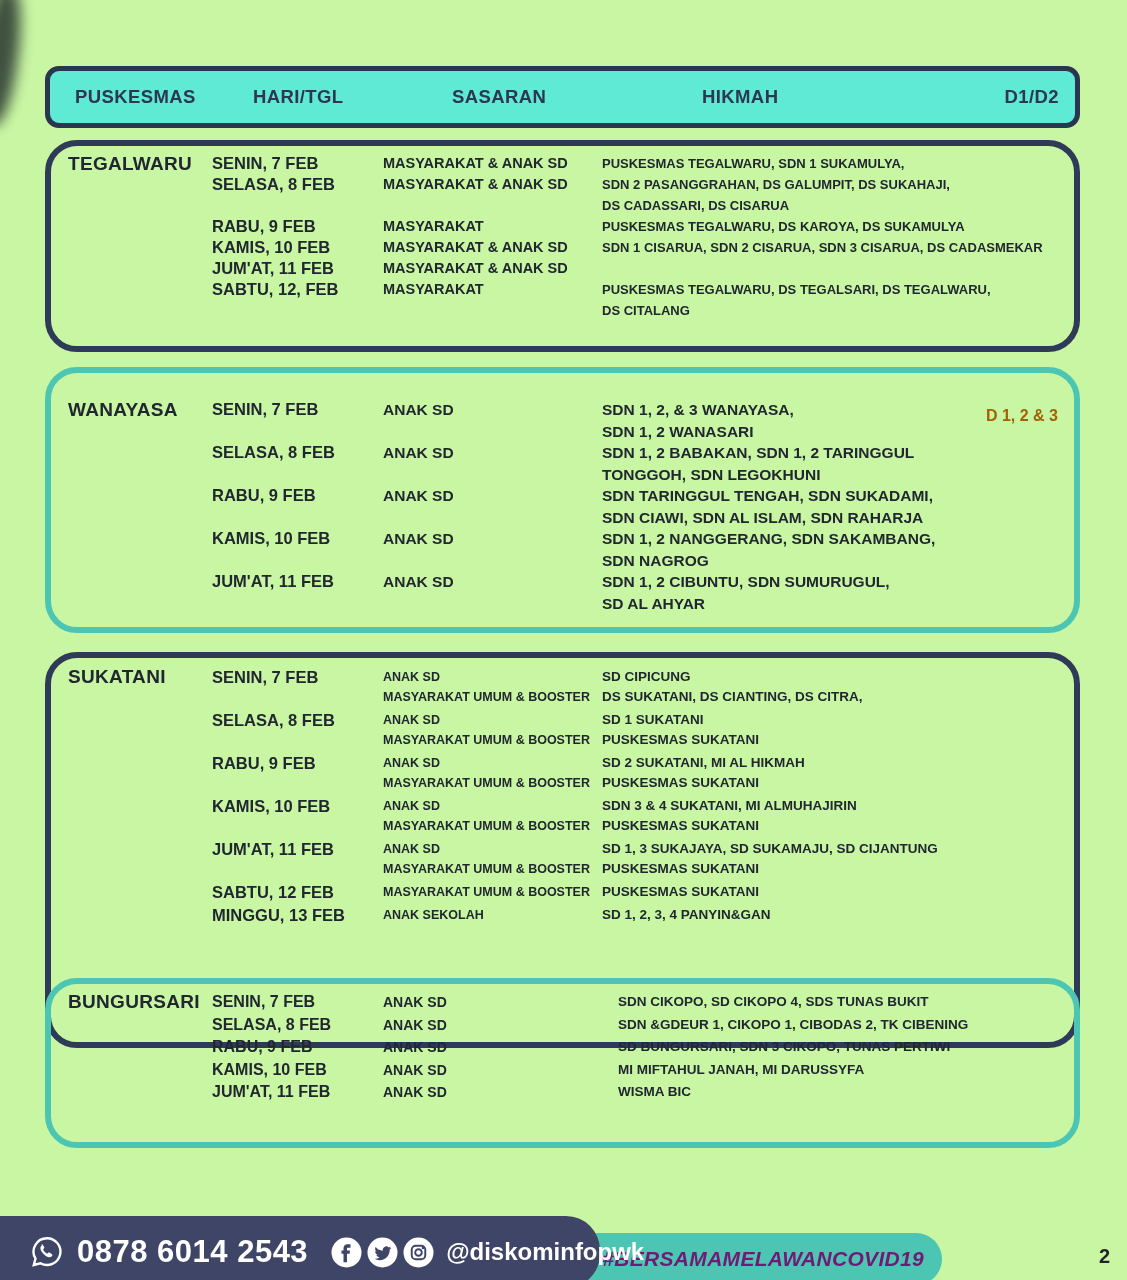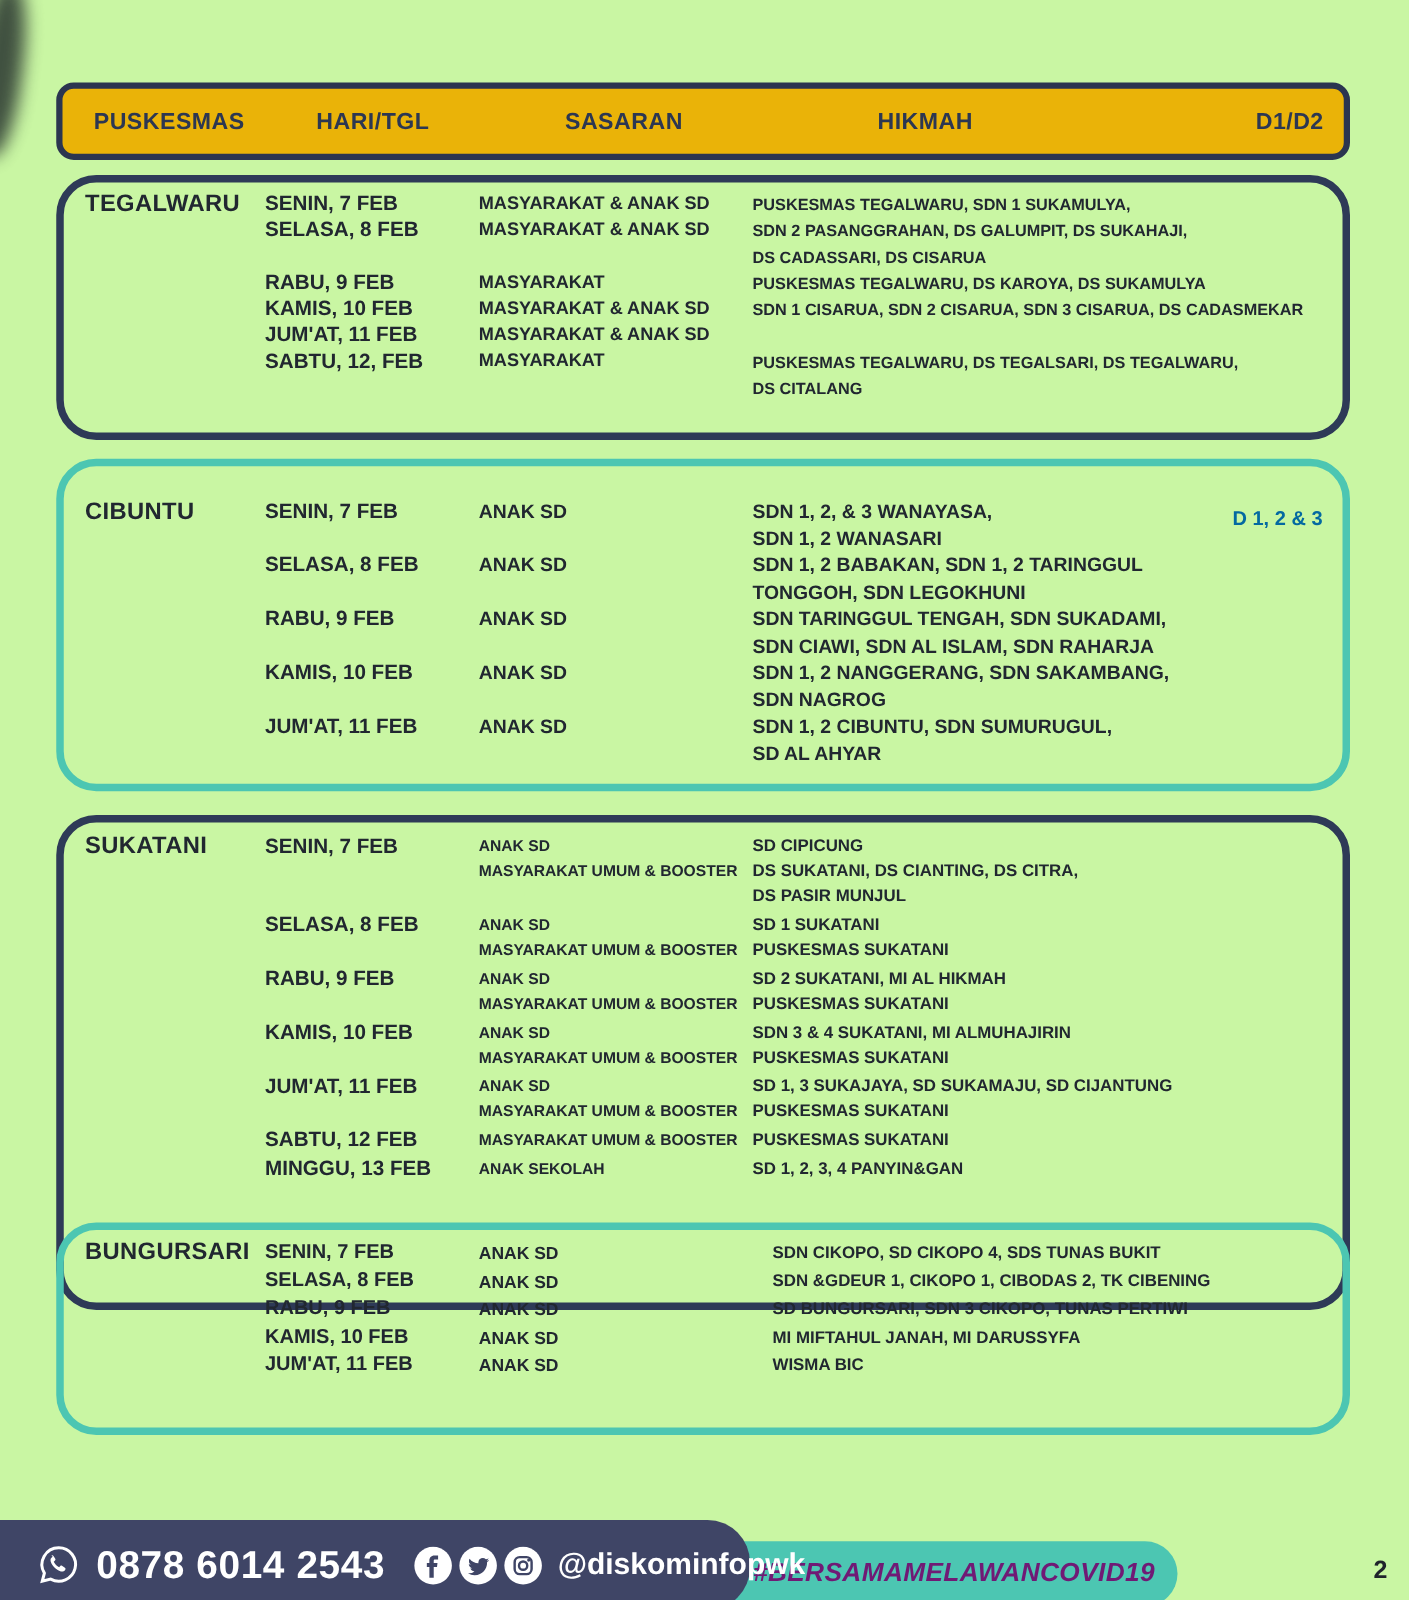--- a/index.html
+++ b/index.html
@@ -6,21 +6,21 @@
   body{font-family:"Liberation Sans", sans-serif; background:#c9f6a3;}
   .page{position:relative; width:1127px; height:1280px; background:#c9f6a3; overflow:hidden;}
 
   
   .blob{position:absolute; left:-18px; top:-16px; width:36px; height:142px;
         background:#2e3b33; opacity:.88; border-radius:45%; filter:blur(7px);
         transform:rotate(7deg);}
 
   
   .header-bar{position:absolute; left:45px; top:66px; width:1035px; height:62px;
-        background:#eab308; border:5px solid #2b3550; border-radius:14px; box-sizing:border-box;}
+        background:#5eead4; border:5px solid #2b3550; border-radius:14px; box-sizing:border-box;}
   .hcol{position:absolute; top:50%; transform:translateY(-50%); font-weight:700;
         font-size:18.5px; color:#2c3752; letter-spacing:.4px; white-space:nowrap;}
   .hcol-0{left:25px}.hcol-1{left:203px}.hcol-2{left:402px}.hcol-3{left:652px}.hcol-4{right:16px}
 
   
   .section{position:absolute; left:45px; width:1035px; border:6px solid #2e3a57;
         border-radius:32px; box-sizing:border-box; color:#212730;}
   .section.teal{border-color:#4cc6b2;}
   .s0{top:140px; height:212px; padding:7px 8px 0 17px;}
   .s1{top:367px; height:266px; padding:26px 8px 0 17px;}
@@ -46,21 +46,21 @@
   .s2 .row{margin-bottom:3px;}
   .s2 .hari{font-size:16.5px;}
   .s2 .sasaran{font-size:12.5px;}
   .s2 .tempat{font-size:13.5px;}
 
   .s3 .cell{line-height:22.5px;}
   .s3 .hari{font-size:16px;}
   .s3 .sasaran{font-size:14px;}
   .s3 .tempat{font-size:13.5px; padding-left:16px;}
 
-  .dval{position:absolute; top:34px; right:16px; font-size:16px; font-weight:700; color:#0369a1;}
+  .dval{position:absolute; top:34px; right:16px; font-size:16px; font-weight:700; color:#a16207;}
 
   
   .ribbon{position:absolute; left:570px; top:1233px; width:372px; height:52px; z-index:1;
         background:#4cc6b2; border-radius:0 26px 26px 0; display:flex; align-items:center;
         justify-content:flex-end; padding-right:18px; box-sizing:border-box;}
   .ribbon-text{font-style:italic; font-weight:700; font-size:21px; color:#701a75; letter-spacing:.3px;}
 
   .contact-bar{position:absolute; left:0; top:1216px; width:600px; height:72px; z-index:2;
         background:#3f4566; border-radius:0 34px 34px 0; display:flex; align-items:center;
         padding-left:30px; box-sizing:border-box;}
@@ -143,21 +143,21 @@
             <div>MASYARAKAT</div>
           </div>
           <div class="cell tempat">
             <div>PUSKESMAS TEGALWARU, DS TEGALSARI, DS TEGALWARU,</div>
             <div>DS CITALANG</div>
           </div>
         </div>
       </div>
       <div class="section s1 teal">
         <div class="row">
-          <div class="cell name">CIBUNTU</div>
+          <div class="cell name">WANAYASA</div>
           <div class="cell hari">SENIN, 7 FEB</div>
           <div class="cell sasaran">
             <div>ANAK SD</div>
           </div>
           <div class="cell tempat">
             <div>SDN 1, 2, &amp; 3 WANAYASA,</div>
             <div>SDN 1, 2 WANASARI</div>
           </div>
         </div>
         <div class="dval">D 1, 2 &amp; 3</div>
@@ -210,21 +210,20 @@
         <div class="row">
           <div class="cell name">SUKATANI</div>
           <div class="cell hari">SENIN, 7 FEB</div>
           <div class="cell sasaran">
             <div>ANAK SD</div>
             <div>MASYARAKAT UMUM &amp; BOOSTER</div>
           </div>
           <div class="cell tempat">
             <div>SD CIPICUNG</div>
             <div>DS SUKATANI, DS CIANTING, DS CITRA,</div>
-            <div>DS PASIR MUNJUL</div>
           </div>
         </div>
         <div class="row">
           <div class="cell name"></div>
           <div class="cell hari">SELASA, 8 FEB</div>
           <div class="cell sasaran">
             <div>ANAK SD</div>
             <div>MASYARAKAT UMUM &amp; BOOSTER</div>
           </div>
           <div class="cell tempat">

